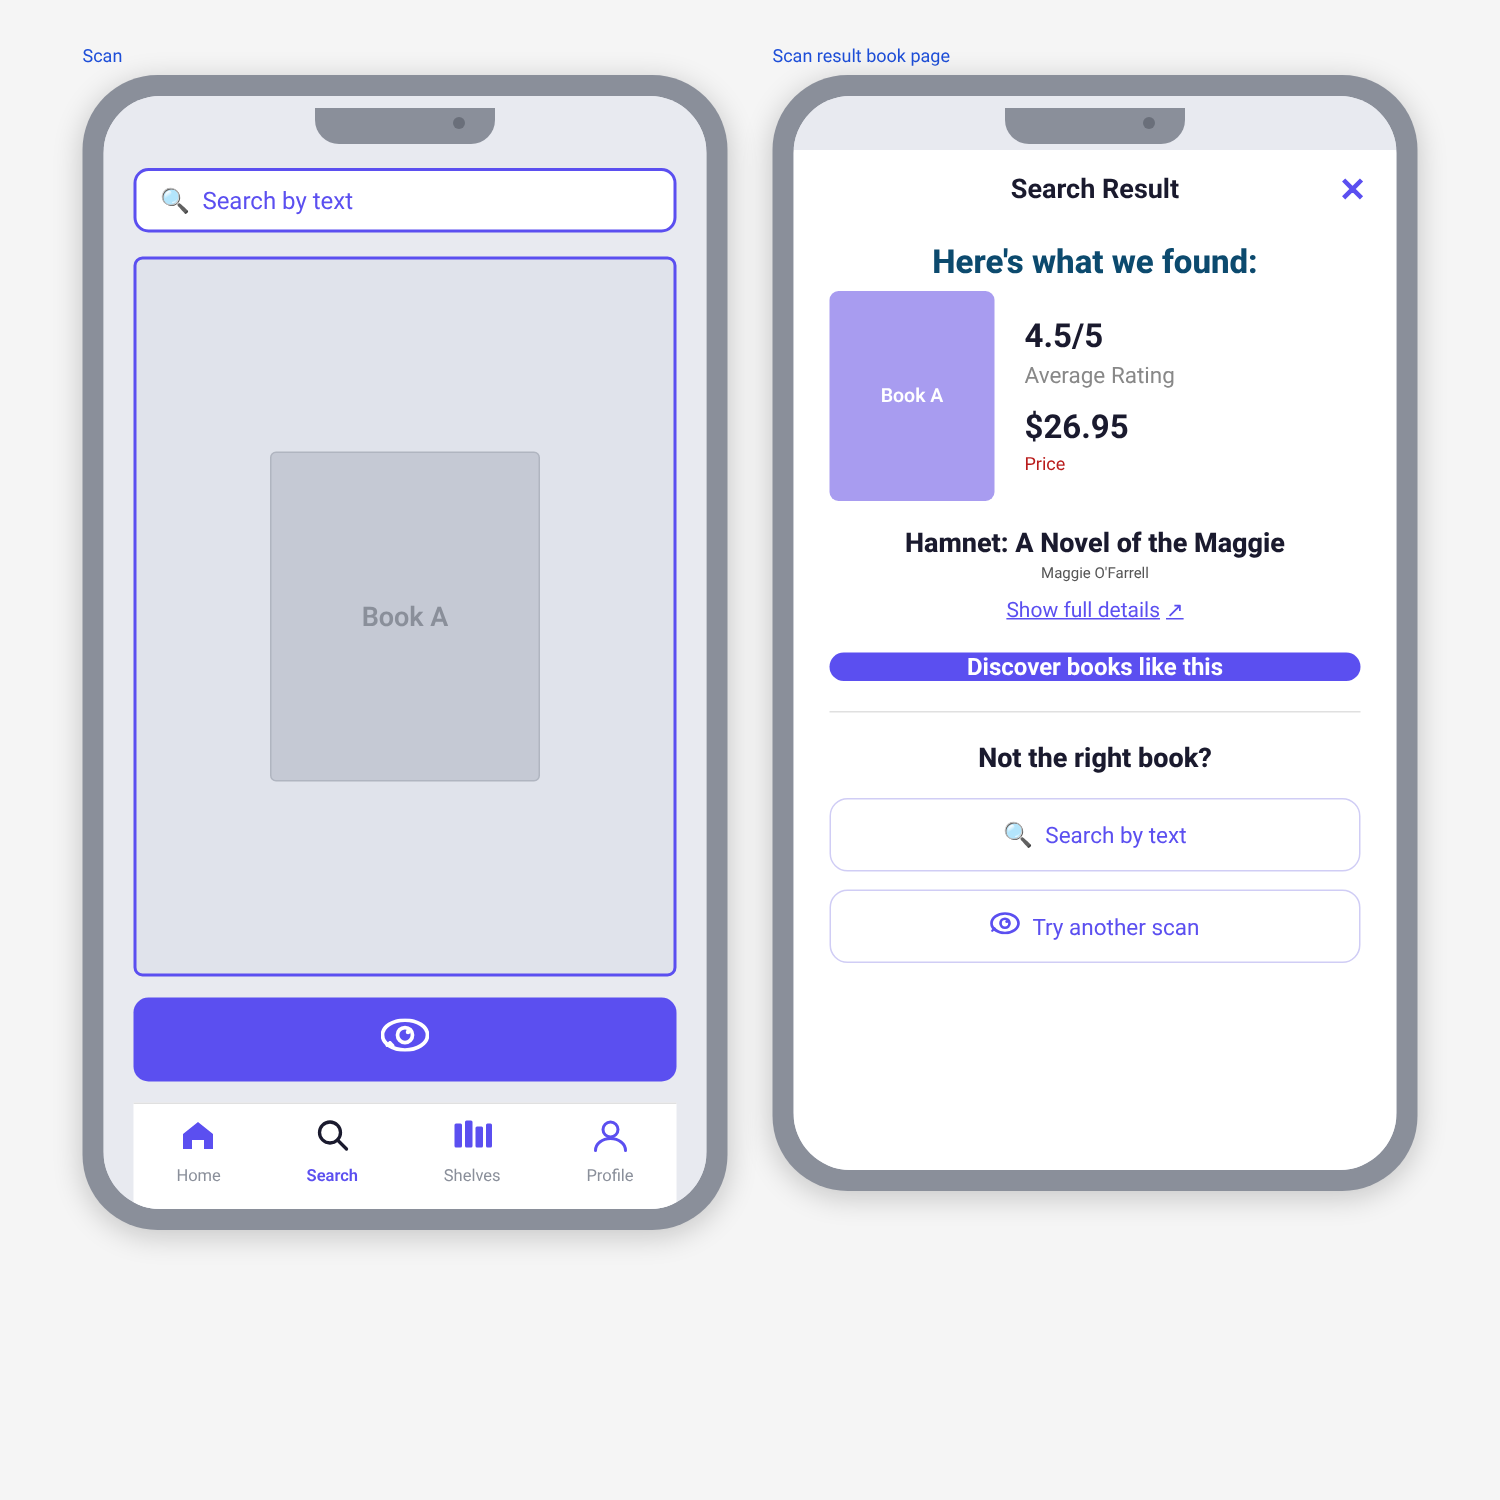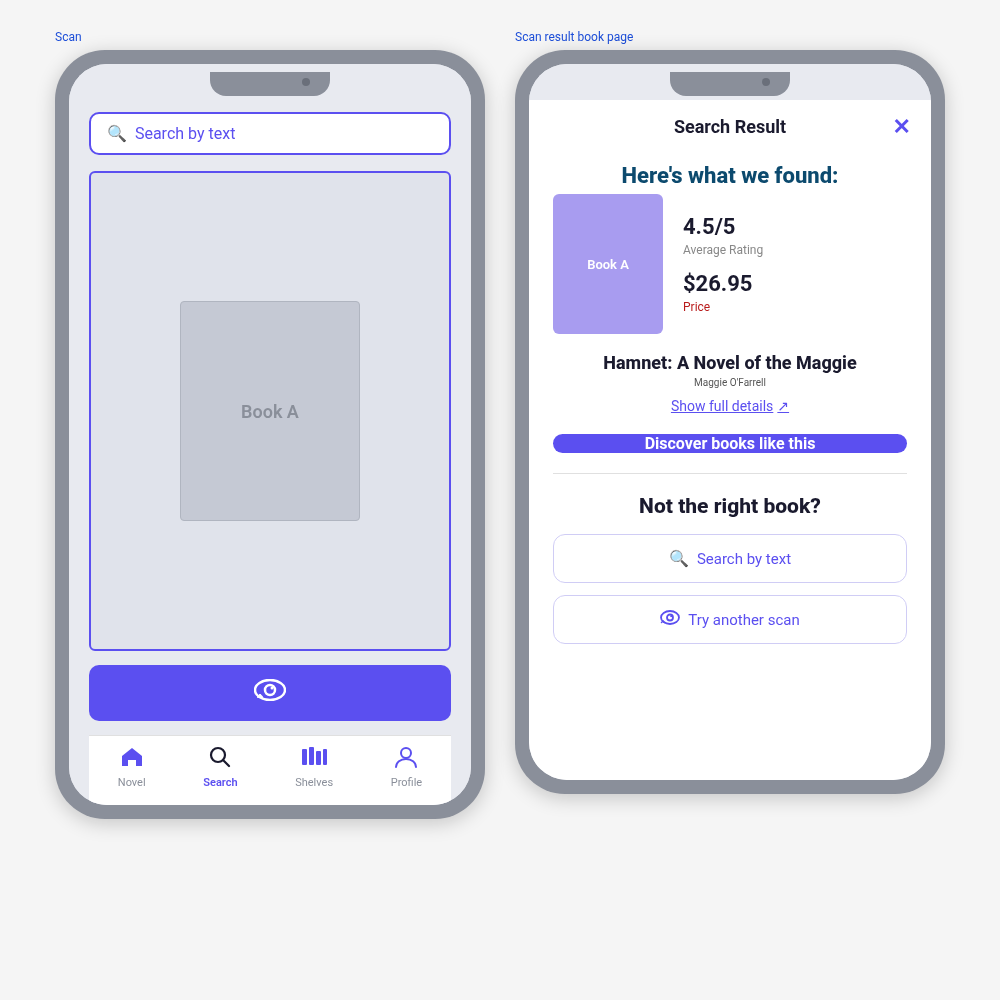--- a/index.html
+++ b/index.html
@@ -269,21 +269,21 @@
       gap: 4px;
     }
 
     .rating-value {
       font-size: 22px;
       font-weight: 700;
       color: #1a1a2e;
     }
 
     .rating-label {
-      font-size: 12px;
+      font-size: 15px;
       color: #888;
       margin-bottom: 10px;
     }
 
     .price-value {
       font-size: 22px;
       font-weight: 700;
       color: #1a1a2e;
     }
 
@@ -330,21 +330,21 @@
       margin-bottom: 0;
     }
 
     .divider {
       border: none;
       border-top: 1px solid #e0e0e0;
       margin: 20px 0;
     }
 
     .not-right-heading {
-      font-size: 21px;
+      font-size: 18px;
       font-weight: 800;
       color: #1a1a2e;
       text-align: center;
       margin-bottom: 16px;
     }
 
     .alt-btn {
       border: 1.5px solid #d0cdf5;
       border-radius: 12px;
       padding: 14px 16px;
@@ -400,21 +400,21 @@
             </span>
           </div>
 
           <div class="bottom-nav">
             <div class="nav-item">
               <span class="nav-icon active">
                 <svg width="24" height="22" viewBox="0 0 24 22" fill="none">
                   <path d="M2 10L12 2L22 10V20H16V14H8V20H2V10Z" fill="#5b4ff0"></path>
                 </svg>
               </span>
-              <span class="nav-label">Novel</span>
+              <span class="nav-label">Home</span>
             </div>
             <div class="nav-item">
               <span class="nav-icon">
                 <svg width="22" height="22" viewBox="0 0 22 22" fill="none">
                   <circle cx="9" cy="9" r="7" stroke="#1a1a2e" stroke-width="2.2" fill="none"></circle>
                   <line x1="14" y1="14" x2="20" y2="20" stroke="#1a1a2e" stroke-width="2.2" stroke-linecap="round"></line>
                 </svg>
               </span>
               <span class="nav-label active">Search</span>
             </div>

